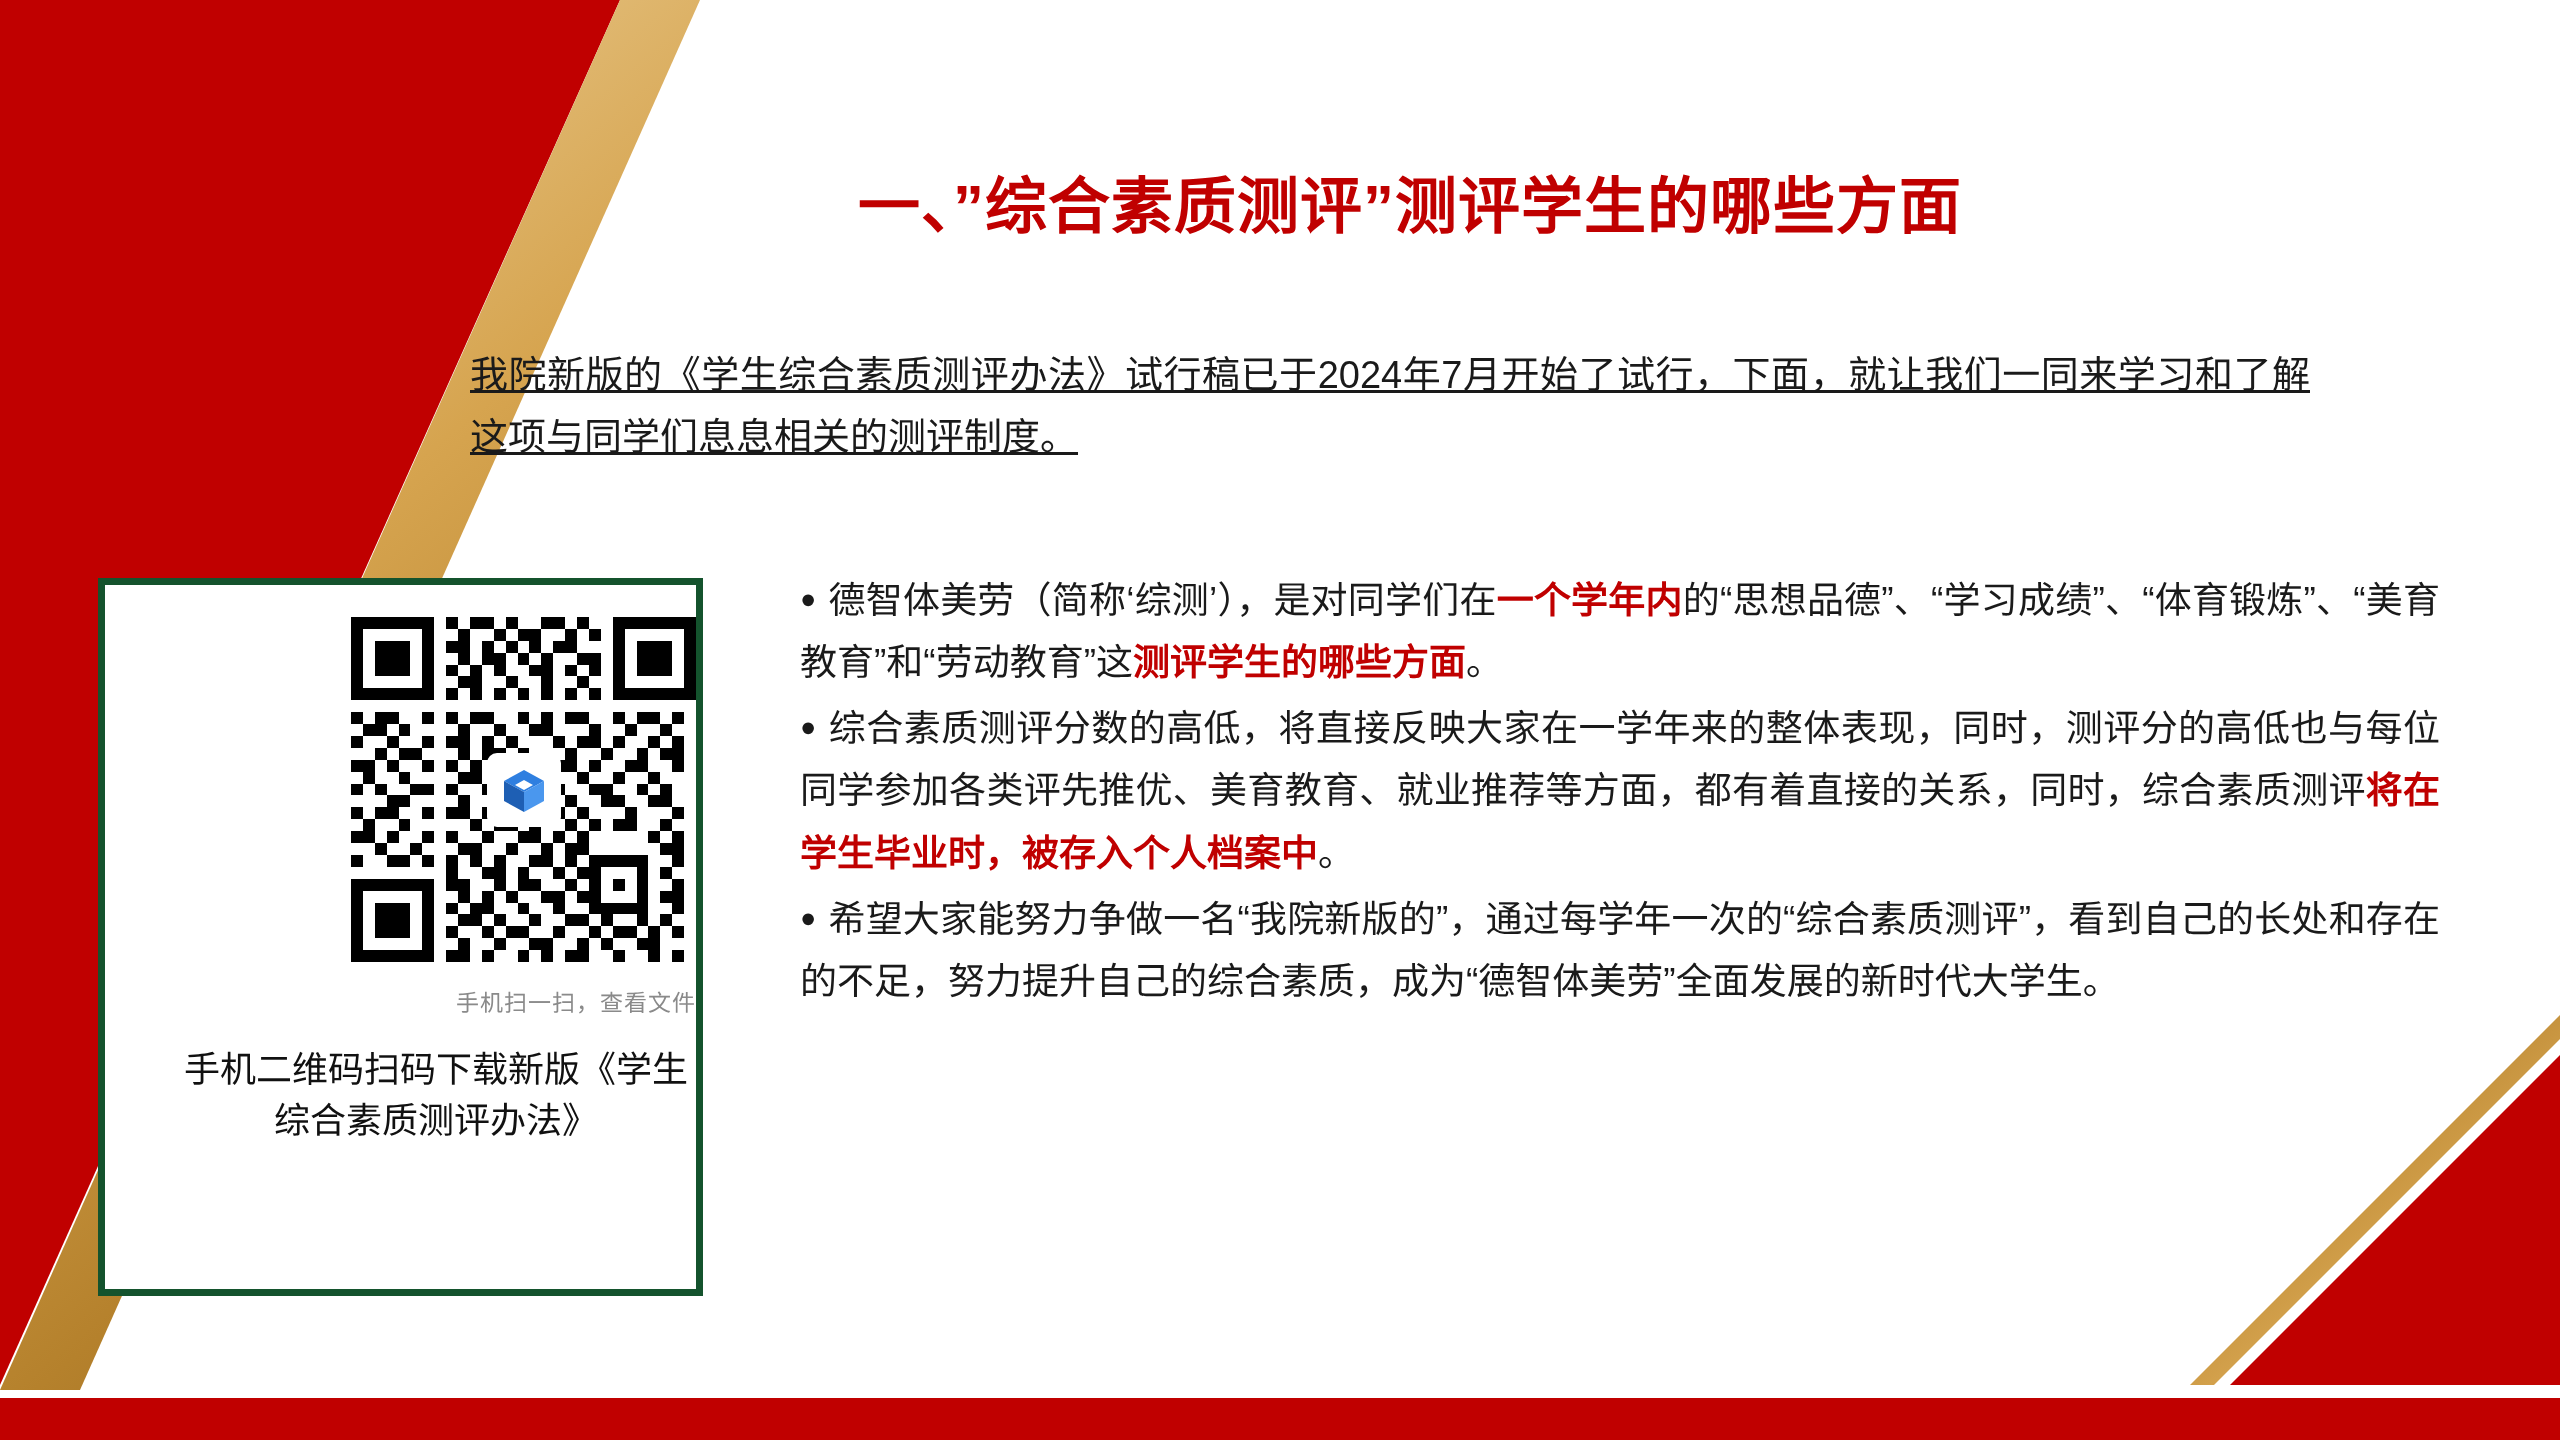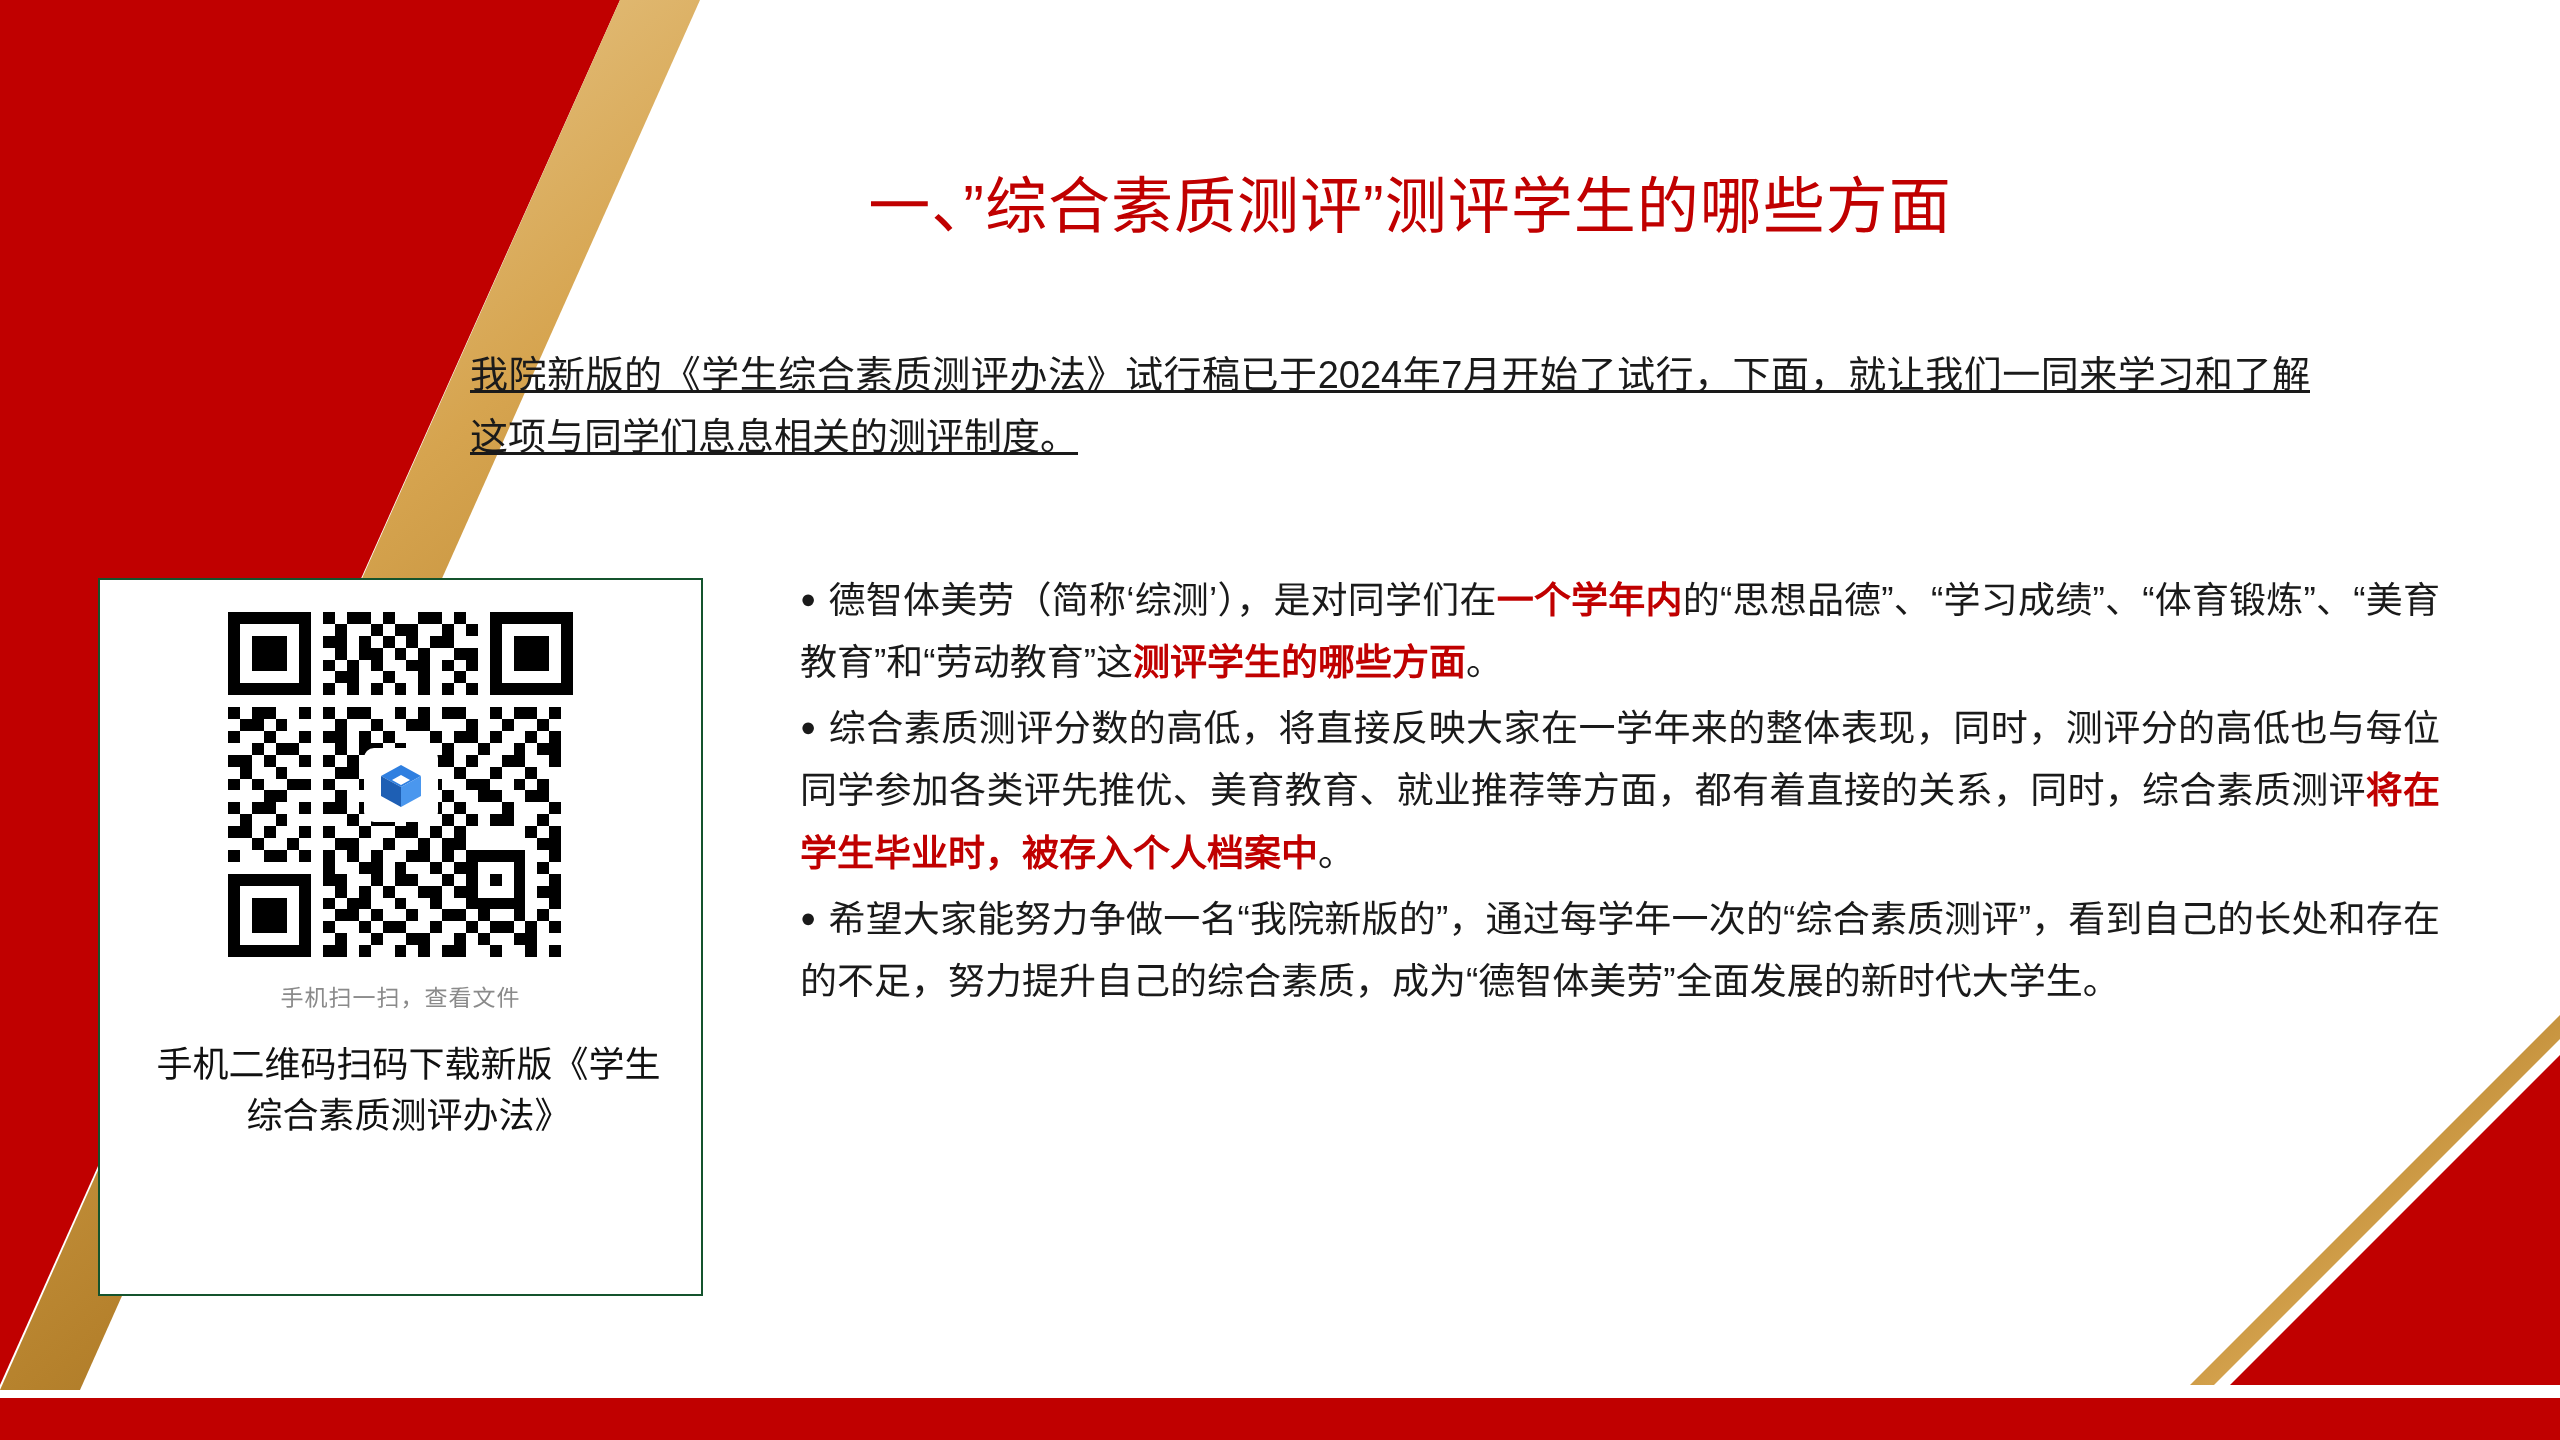--- a/index.html
+++ b/index.html
@@ -77,21 +77,21 @@
 
   
   .title {
     position: absolute;
     left: 520px;
     top: 170px;
     width: 1780px;
     text-align: center;
     color: #C00000;
     font-size: 62px;
-    font-weight: normal;
+    font-weight: bold;
     letter-spacing: 1px;
     line-height: 1.2;
     white-space: nowrap;
   }
 
   
   .intro {
     position: absolute;
     left: 470px;
     top: 345px;
@@ -103,26 +103,26 @@
     text-decoration: underline;
   }
 
   
   .qr-card {
     position: absolute;
     left: 98px;
     top: 578px;
     width: 605px;
     height: 718px;
-    border: 2px solid #14532d;
+    border: 7px solid #14532d;
     background: #ffffff;
     box-sizing: border-box;
     display: flex;
     flex-direction: column;
-    align-items: center;
+    align-items: flex-end;
   }
   .qr-box {
     margin-top: 32px;
     width: 345px;
     height: 345px;
     position: relative;
     background: #ffffff;
   }
   .qr-box svg { display: block; }
   .qr-logo {

